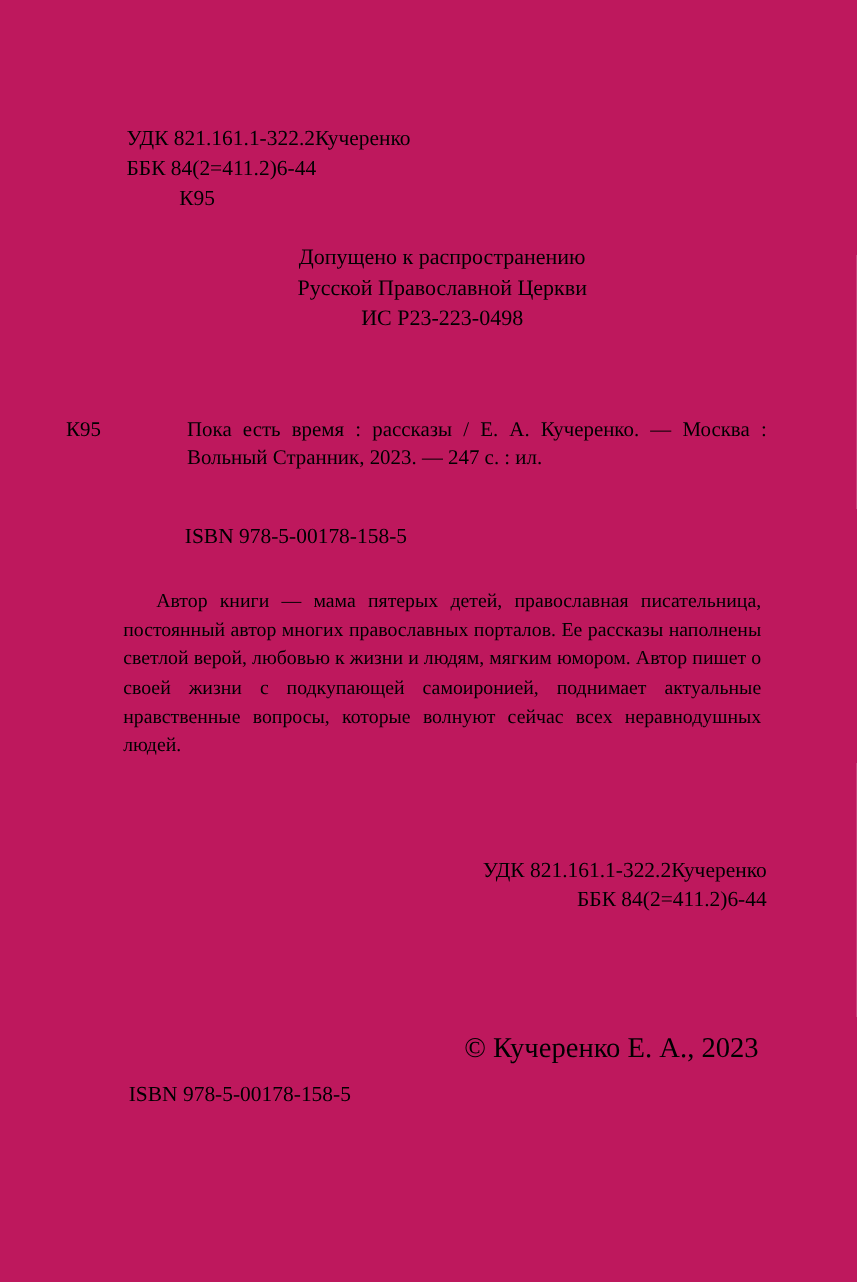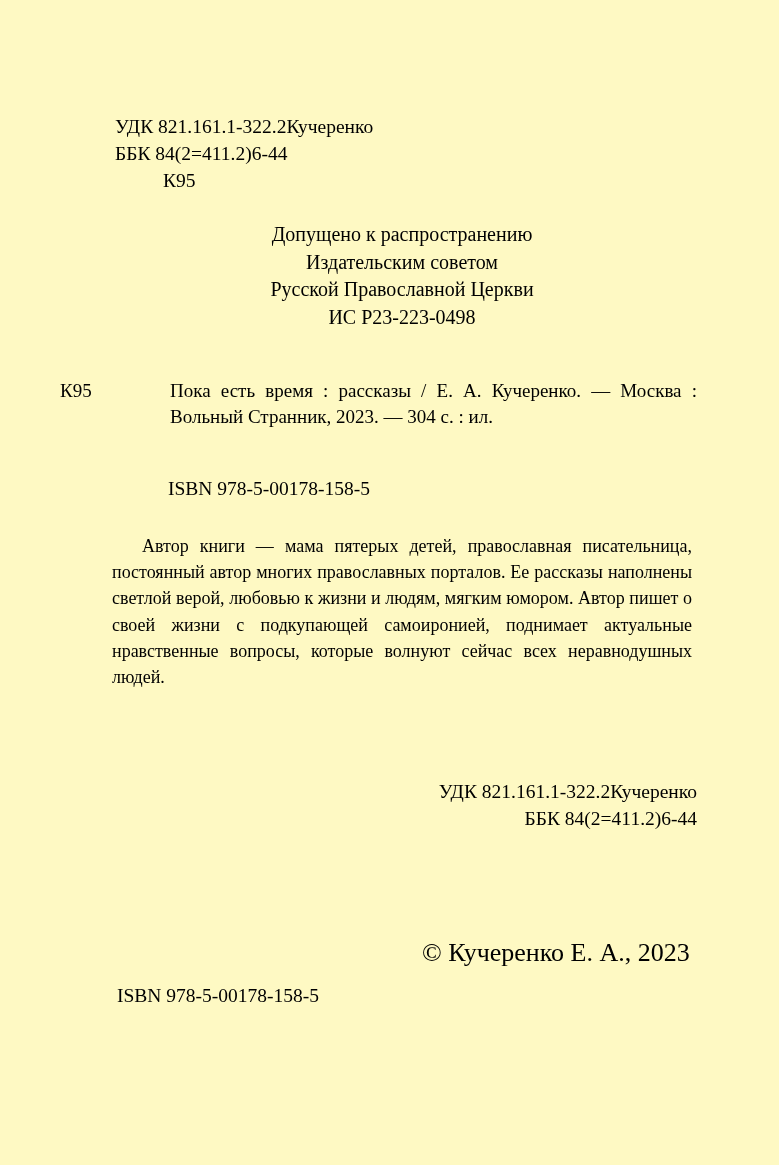--- a/index.html
+++ b/index.html
@@ -10,21 +10,21 @@
   }
   body {
     font-family: "Liberation Serif", "DejaVu Serif", serif;
     color: #000000;
   }
   .page {
     position: relative;
     width: 779px;
     height: 1165px;
     margin: 0 auto;
-    background: #fef9c3;
+    background: #be185d;
     overflow: hidden;
   }
 
   
   .classification-top {
     position: absolute;
     left: 115px;
     top: 113px;
     font-size: 19.5px;
     line-height: 27px;
@@ -140,27 +140,26 @@
 <div class="page">
 
   <div class="classification-top">
     <span class="code-line">УДК 821.161.1-322.2Кучеренко</span>
     <span class="code-line">ББК 84(2=411.2)6-44</span>
     <span class="code-indent">К95</span>
   </div>
 
   <div class="approval">
     <span>Допущено к распространению</span>
-    <span>Издательским советом</span>
     <span>Русской Православной Церкви</span>
     <span>ИС Р23-223-0498</span>
   </div>
 
   <div class="biblio">
-    <span class="biblio-entry"><span class="shelf-mark">К95</span><span>Пока есть время : рассказы / Е. А. Кучеренко. — Москва : Вольный Странник, 2023. — 304 с. : ил.</span></span>
+    <span class="biblio-entry"><span class="shelf-mark">К95</span><span>Пока есть время : рассказы / Е. А. Кучеренко. — Москва : Вольный Странник, 2023. — 247 с. : ил.</span></span>
   </div>
 
   <div class="isbn-main">ISBN 978-5-00178-158-5</div>
 
   <div class="annotation">Автор книги — мама пятерых детей, православная писательница, постоянный автор многих православных порталов. Ее рассказы наполнены светлой верой, любовью к жизни и людям, мягким юмором. Автор пишет о своей жизни с подкупающей самоиронией, поднимает актуальные нравственные вопросы, которые волнуют сейчас всех неравнодушных людей.</div>
 
   <div class="classification-bottom">
     <span>УДК 821.161.1-322.2Кучеренко</span>
     <span>ББК 84(2=411.2)6-44</span>
   </div>

